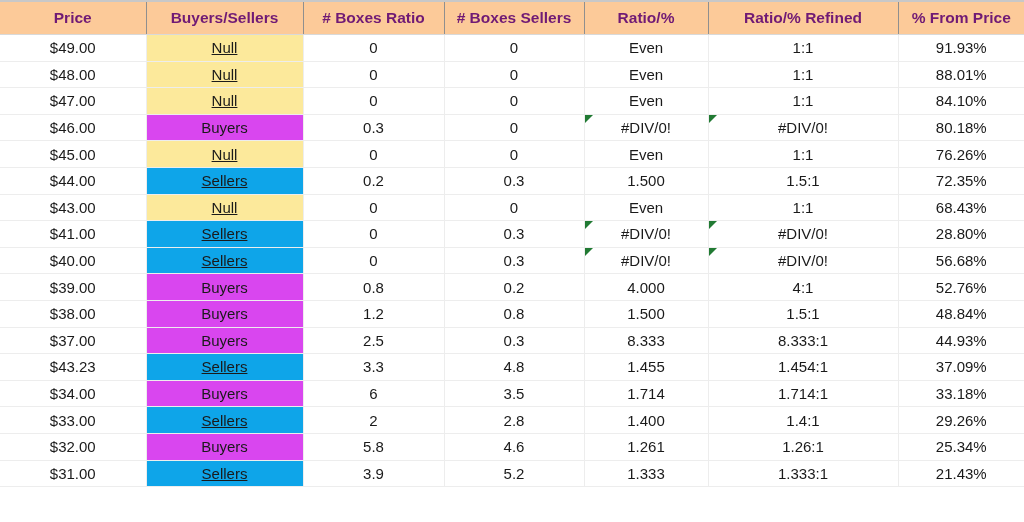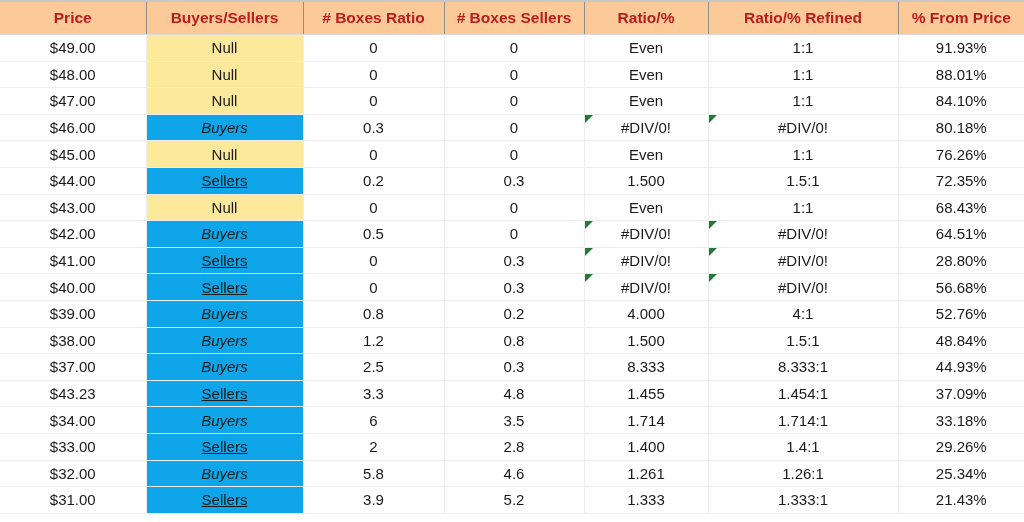--- a/index.html
+++ b/index.html
@@ -22,21 +22,21 @@
   #sheet col.c-bs           { width: 157px; }
   #sheet col.c-bb           { width: 141px; }
   #sheet col.c-bsel         { width: 140px; }
   #sheet col.c-ratio        { width: 124px; }
   #sheet col.c-refined      { width: 190px; }
   #sheet col.c-pct          { width: 126px; }
 
   #sheet thead th {
     height: 32px;
     background: #fcca99;
-    color: #b91c1c;
+    color: #701a75;
     font-weight: bold;
     font-size: 15.5px;
     text-align: center;
     vertical-align: middle;
     border-right: 1px solid #8f8f8f;
     border-bottom: 1px solid #d9d9d9;
     border-top: 2px solid #c8c8c8;
     padding: 0;
     white-space: nowrap;
   }
@@ -51,22 +51,22 @@
     border-bottom: 1px solid #ededed;
     border-right: 1px solid #ededed;
     padding: 0;
     position: relative;
     white-space: nowrap;
     overflow: hidden;
   }
   #sheet tbody td:last-child { border-right: none; margin-left: 28px; }
 
   
-  td.fill-null   { background: #fce99b; color: #b0761b; }
-  td.fill-buyers { background: #0ea5e9; color: #1a7a35; font-style: italic; }
+  td.fill-null   { background: #fce99b; color: #b0761b; text-decoration: underline; }
+  td.fill-buyers { background: #d946ef; color: #1a7a35; }
   td.fill-sellers{ background: #0ea5e9; color: #b01630; text-decoration: underline; }
   td.fill-null, td.fill-buyers, td.fill-sellers {
     border-right: 1px solid rgba(0,0,0,0.04);
     border-bottom: none;
   }
 
   td.col-price { border-right: 1px solid #e2e2e2; }
 
   
   .err-flag {
@@ -161,29 +161,20 @@
       <tr>
         <td class="col-price">$43.00</td>
         <td class="fill-null">Null</td>
         <td>0</td>
         <td>0</td>
         <td>Even</td>
         <td>1:1</td>
         <td>68.43%</td>
       </tr>
       <tr>
-        <td class="col-price">$42.00</td>
-        <td class="fill-buyers">Buyers</td>
-        <td>0.5</td>
-        <td>0</td>
-        <td><span class="err-flag"></span>#DIV/0!</td>
-        <td><span class="err-flag"></span>#DIV/0!</td>
-        <td>64.51%</td>
-      </tr>
-      <tr>
         <td class="col-price">$41.00</td>
         <td class="fill-sellers">Sellers</td>
         <td>0</td>
         <td>0.3</td>
         <td><span class="err-flag"></span>#DIV/0!</td>
         <td><span class="err-flag"></span>#DIV/0!</td>
         <td>28.80%</td>
       </tr>
       <tr>
         <td class="col-price">$40.00</td>

